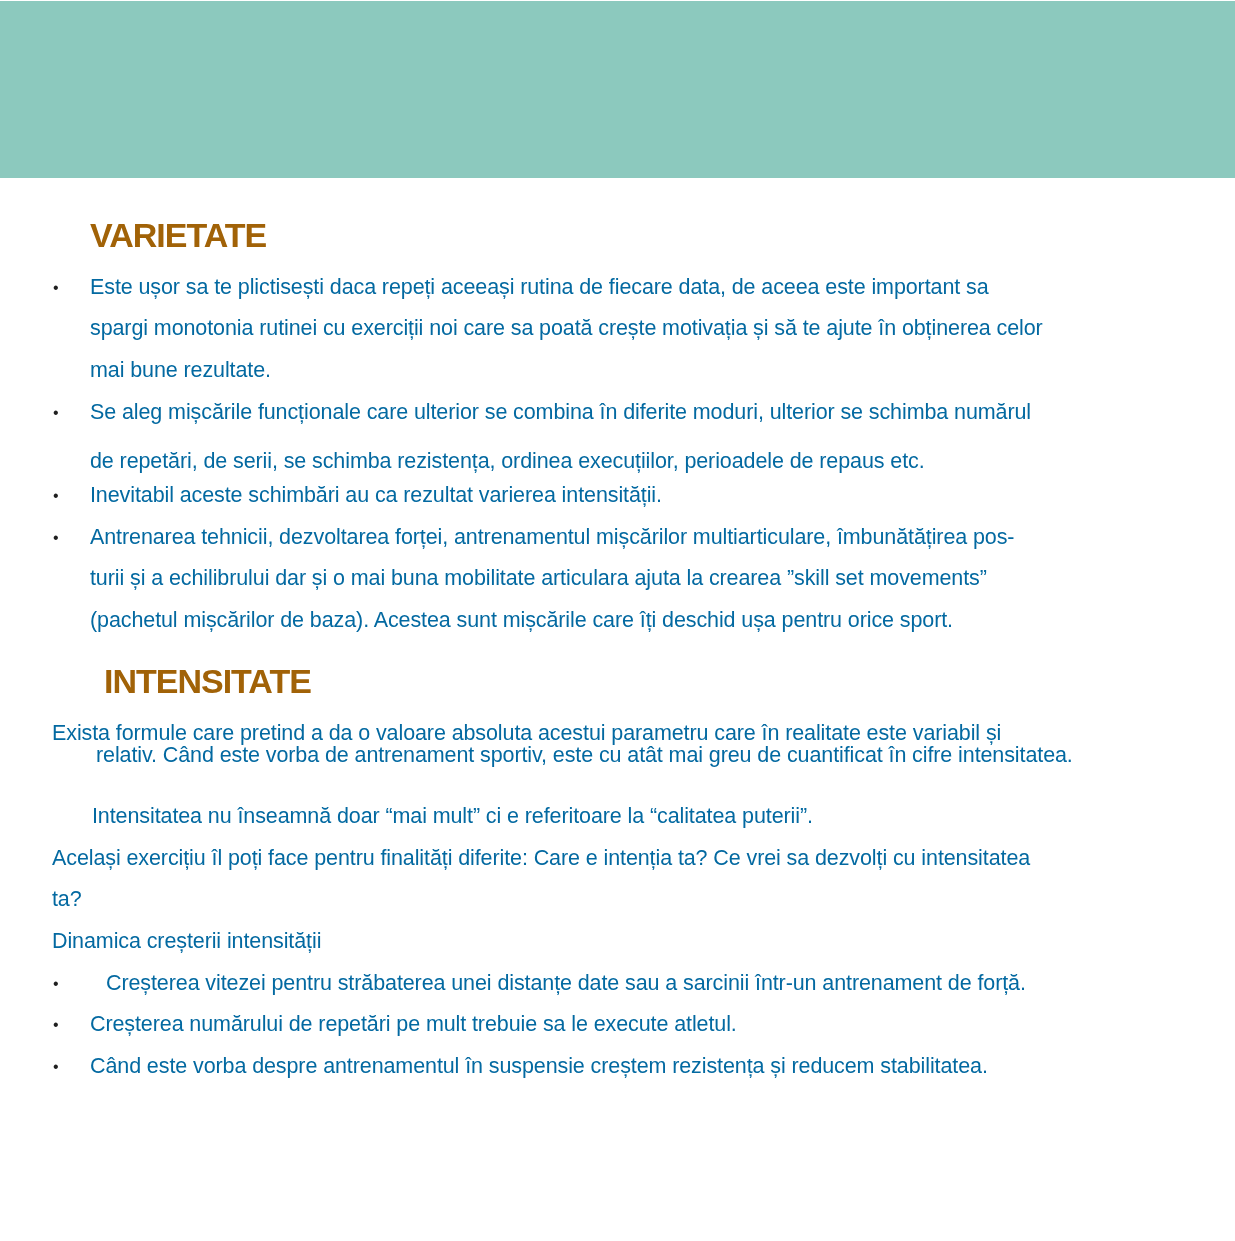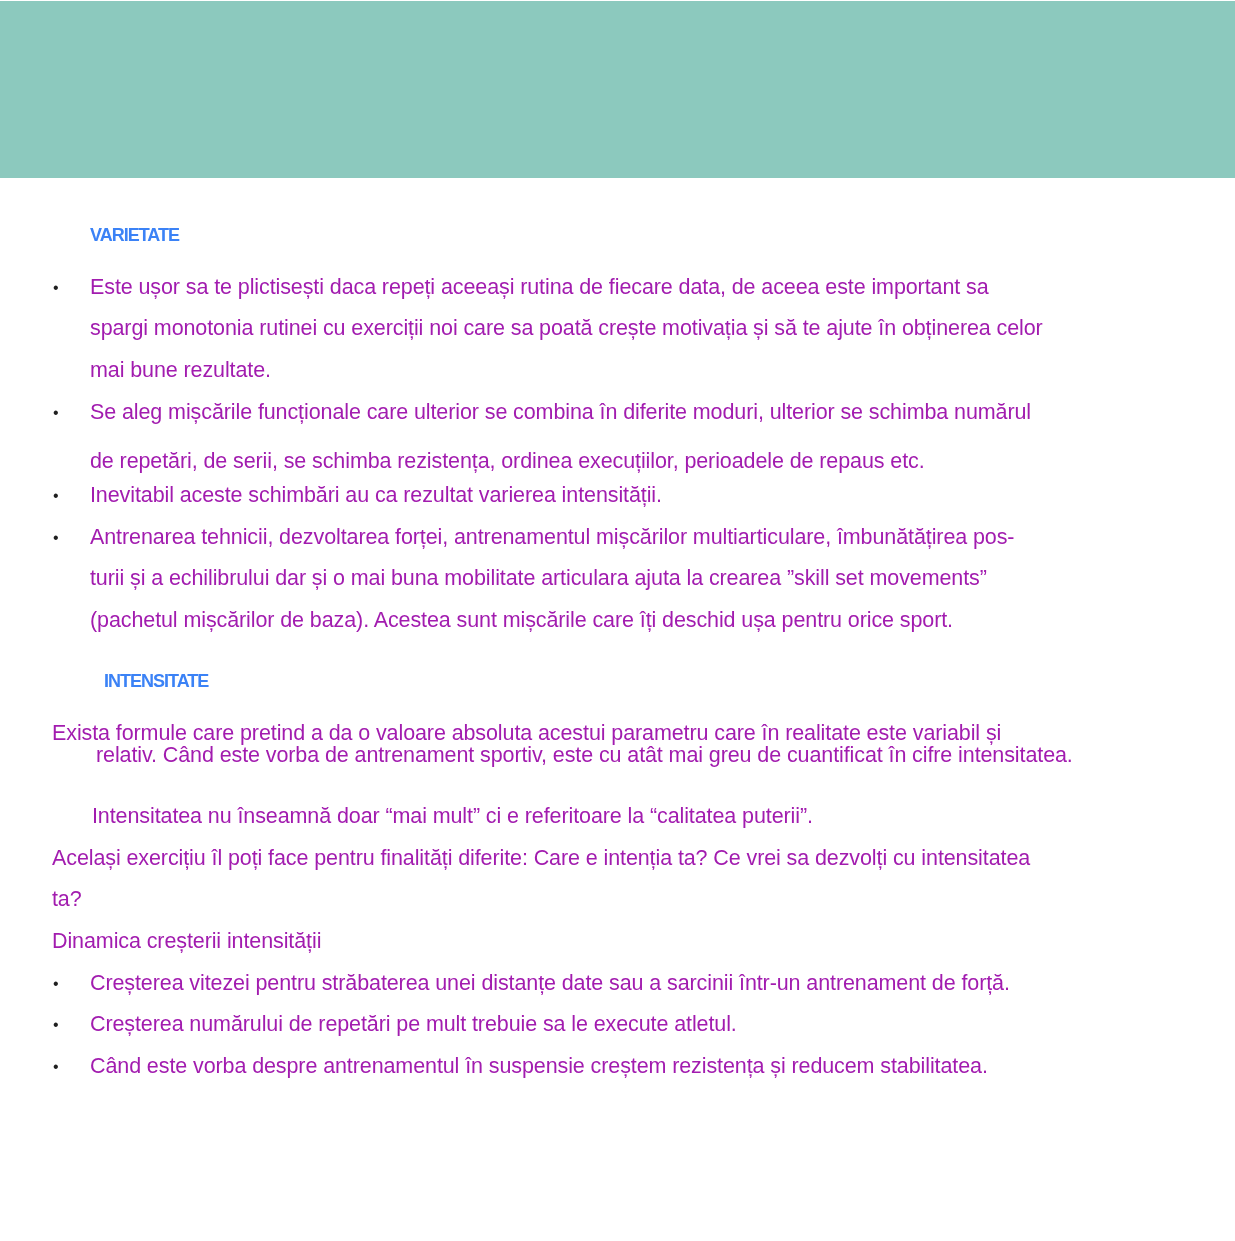--- a/index.html
+++ b/index.html
@@ -27,32 +27,32 @@
       position: absolute;
       left: 0;
       top: 0;
       width: 1235px;
     }
     .heading {
       position: absolute;
       left: 90px;
       font-family: "Liberation Sans", sans-serif;
       font-weight: bold;
-      font-size: 18px;
+      font-size: 34px;
       letter-spacing: -1px;
-      color: #3b82f6;
+      color: #a16207;
       line-height: 30px;
     }
     .line {
       position: absolute;
       font-size: 21.5px;
       line-height: 30px;
       white-space: nowrap;
       letter-spacing: -0.1px;
-      color: #a21caf;
+      color: #0369a1;
       text-align: center;
     }
     .bullet {
       position: absolute;
       left: 53px;
       font-size: 16px;
       line-height: 30px;
       color: #1f1f1f;
     }
     .ind { left: 90px; }
@@ -102,21 +102,21 @@
     <div class="line flush" style="top:740px;margin-left:44px;">relativ. Când este vorba de antrenament sportiv, este cu atât mai greu de cuantificat în cifre intensitatea.</div>
     <div class="line flush" style="top:801px;margin-left:40px;">Intensitatea nu înseamnă doar “mai mult” ci e referitoare la “calitatea puterii”.</div>
     <div class="line flush" style="top:843px;">Același exercițiu îl poți face pentru finalități diferite: Care e intenția ta? Ce vrei sa dezvolți cu intensitatea</div>
     <div class="line flush" style="top:884px;">ta?</div>
     <div class="line flush" style="top:926px;">Dinamica creșterii intensității</div>
   </div>
 
   <div>
     <div>
       <span class="bullet" style="top:969px;">•</span>
-      <div class="line ind" style="top:968px;">Creșterea vitezei pentru străbaterea unei distanțe date sau a sarcinii într-un antrenament de forță.</div>
+      <div class="line ind" style="top:968px;margin-left:16px;">Creșterea vitezei pentru străbaterea unei distanțe date sau a sarcinii într-un antrenament de forță.</div>
     </div>
     <div>
       <span class="bullet" style="top:1010px;">•</span>
       <div class="line ind" style="top:1009px;">Creșterea numărului de repetări pe mult trebuie sa le execute atletul.</div>
     </div>
     <div>
       <span class="bullet" style="top:1052px;">•</span>
       <div class="line ind" style="top:1051px;">Când este vorba despre antrenamentul în suspensie creștem rezistența și reducem stabilitatea.</div>
     </div>
   </div>

